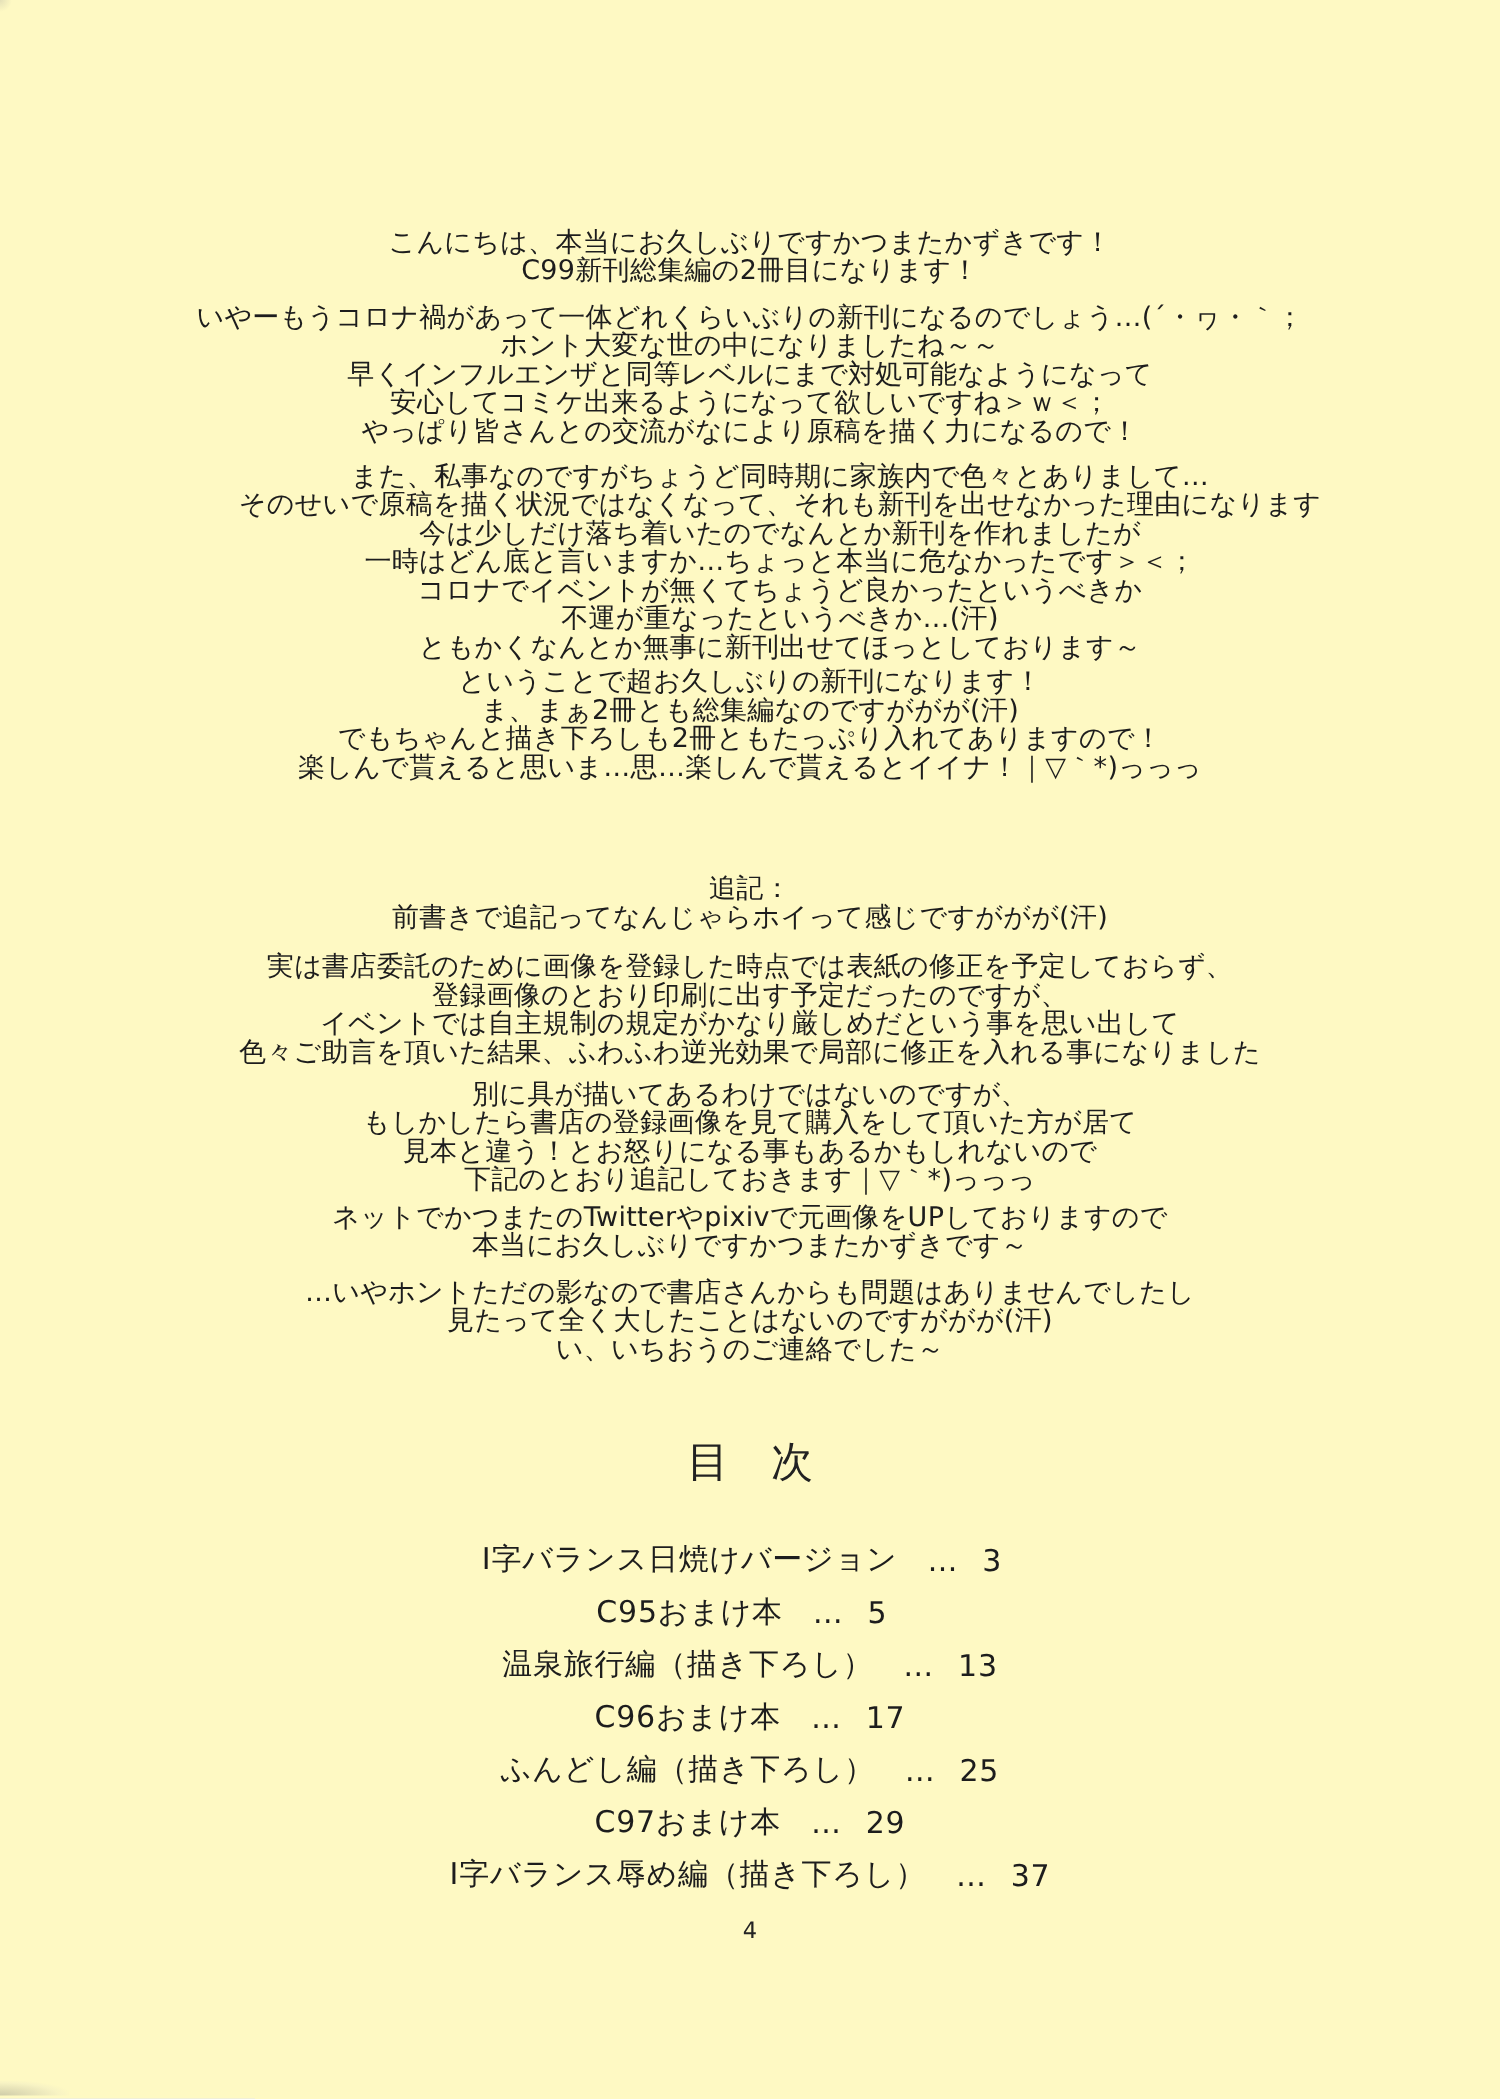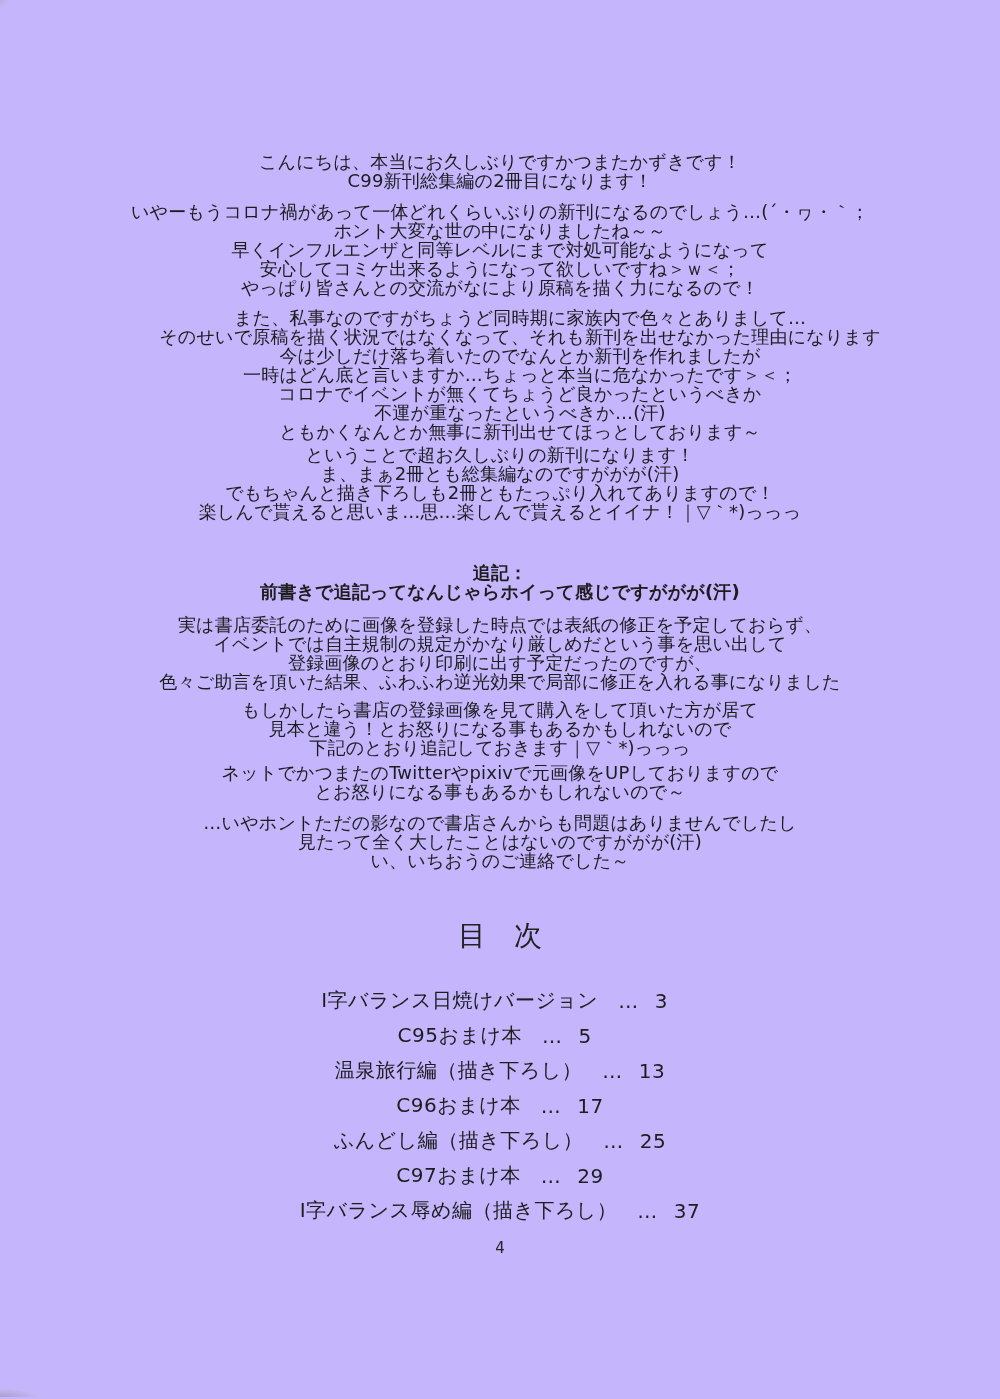--- a/index.html
+++ b/index.html
@@ -5,39 +5,39 @@
   html, body {
     margin: 0;
     padding: 0;
     background: #e8e8e8;
   }
   .page {
     position: relative;
     width: 1000px;
     height: 1399px;
     margin: 0 auto;
-    background: #c4b5fd;
+    background: #fef9c3;
     color: #1d1d1d;
     font-family: "DejaVu Sans", sans-serif;
     overflow: hidden;
     box-sizing: border-box;
     padding-top: 152px;
   }
   .para {
     text-align: center;
     font-size: 18px;
     line-height: 19px;
     letter-spacing: 0.2px;
     white-space: nowrap;
   }
   .para .line { min-height: 19px; }
   .p2 { margin-top: 12px; }
   .p3 { margin-top: 11px; padding-left: 40px; }
   .p4 { margin-top: 4px; text-align: center; }
-  .p5 { margin-top: 42px; font-weight: bold; }
+  .p5 { margin-top: 62px; }
   .p6 { margin-top: 14px; }
   .p7 { margin-top: 9px; }
   .p8 { margin-top: 6px; }
   .p9 { margin-top: 12px; }
   .toc-title {
     margin-top: 53px;
     text-align: center;
     font-size: 28px;
     line-height: 26px;
     color: #222;
@@ -116,32 +116,33 @@
       </div>
   </section>
 
   <section>
     <div class="para p5">
         <div class="line">追記：</div>
         <div class="line">前書きで追記ってなんじゃらホイって感じですががが(汗)</div>
       </div>
     <div class="para p6">
         <div class="line">実は書店委託のために画像を登録した時点では表紙の修正を予定しておらず、</div>
+        <div class="line">登録画像のとおり印刷に出す予定だったのですが、</div>
         <div class="line">イベントでは自主規制の規定がかなり厳しめだという事を思い出して</div>
-        <div class="line">登録画像のとおり印刷に出す予定だったのですが、</div>
         <div class="line">色々ご助言を頂いた結果、ふわふわ逆光効果で局部に修正を入れる事になりました</div>
       </div>
     <div class="para p7">
+        <div class="line">別に具が描いてあるわけではないのですが、</div>
         <div class="line">もしかしたら書店の登録画像を見て購入をして頂いた方が居て</div>
         <div class="line">見本と違う！とお怒りになる事もあるかもしれないので</div>
         <div class="line">下記のとおり追記しておきます｜▽｀*)っっっ</div>
       </div>
     <div class="para p8">
         <div class="line">ネットでかつまたのTwitterやpixivで元画像をUPしておりますので</div>
-        <div class="line">とお怒りになる事もあるかもしれないので～</div>
+        <div class="line">本当にお久しぶりですかつまたかずきです～</div>
       </div>
     <div class="para p9">
         <div class="line">…いやホントただの影なので書店さんからも問題はありませんでしたし</div>
         <div class="line">見たって全く大したことはないのですががが(汗)</div>
         <div class="line">い、いちおうのご連絡でした～</div>
       </div>
   </section>
 
   <div class="toc-title">目　次</div>
 

